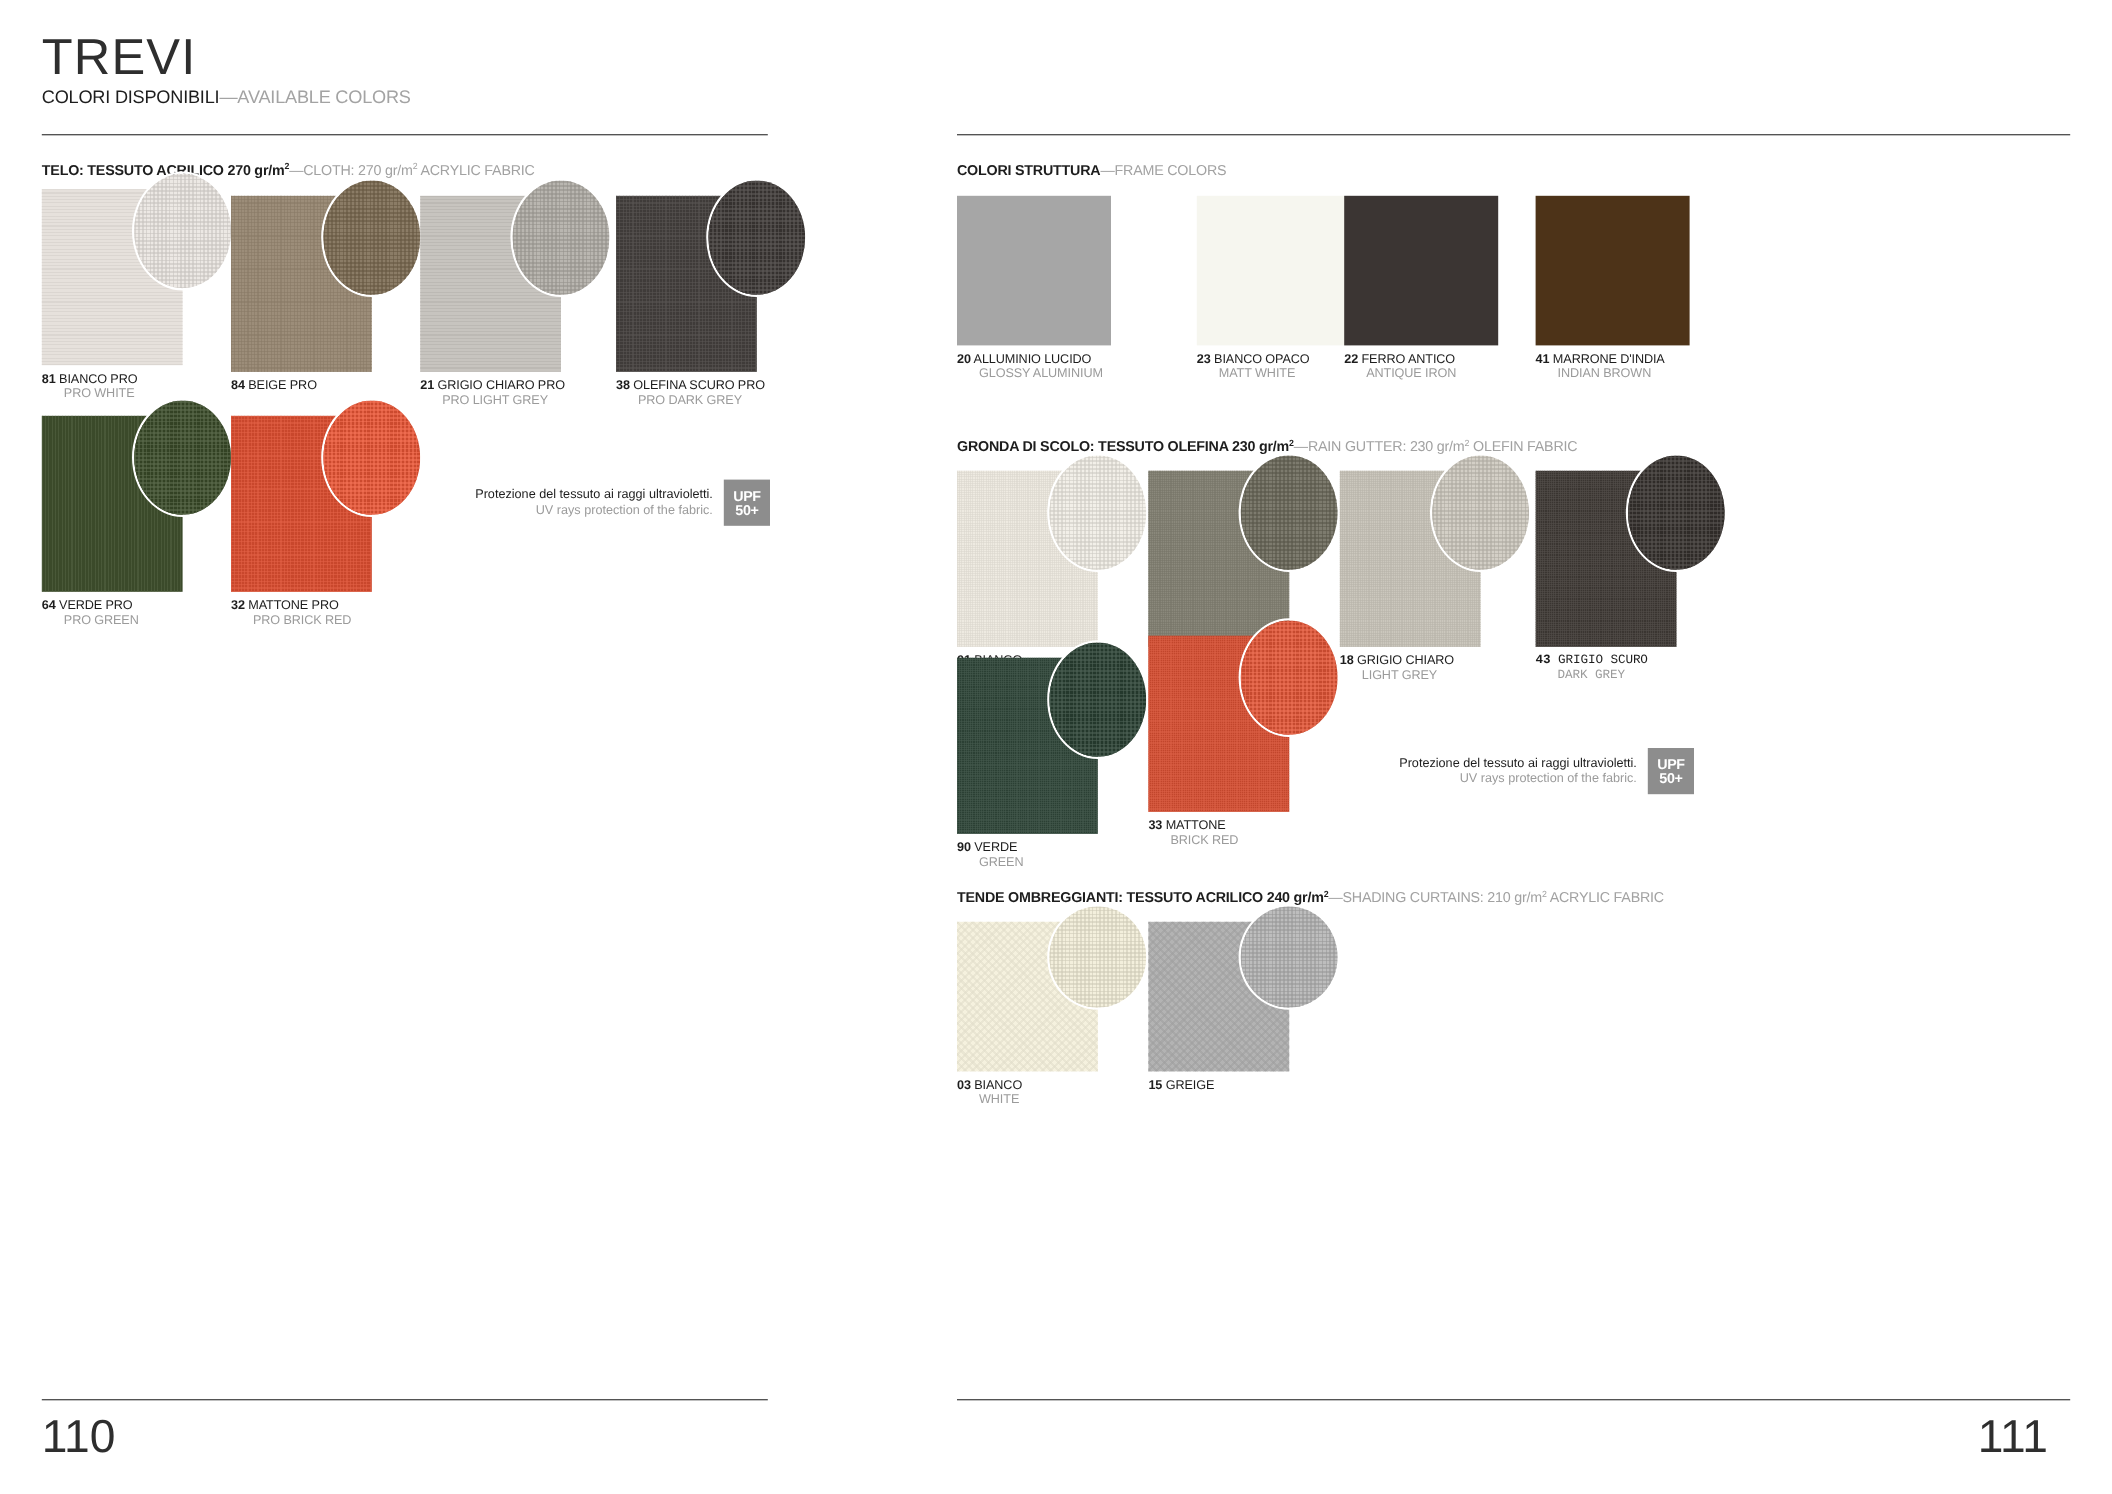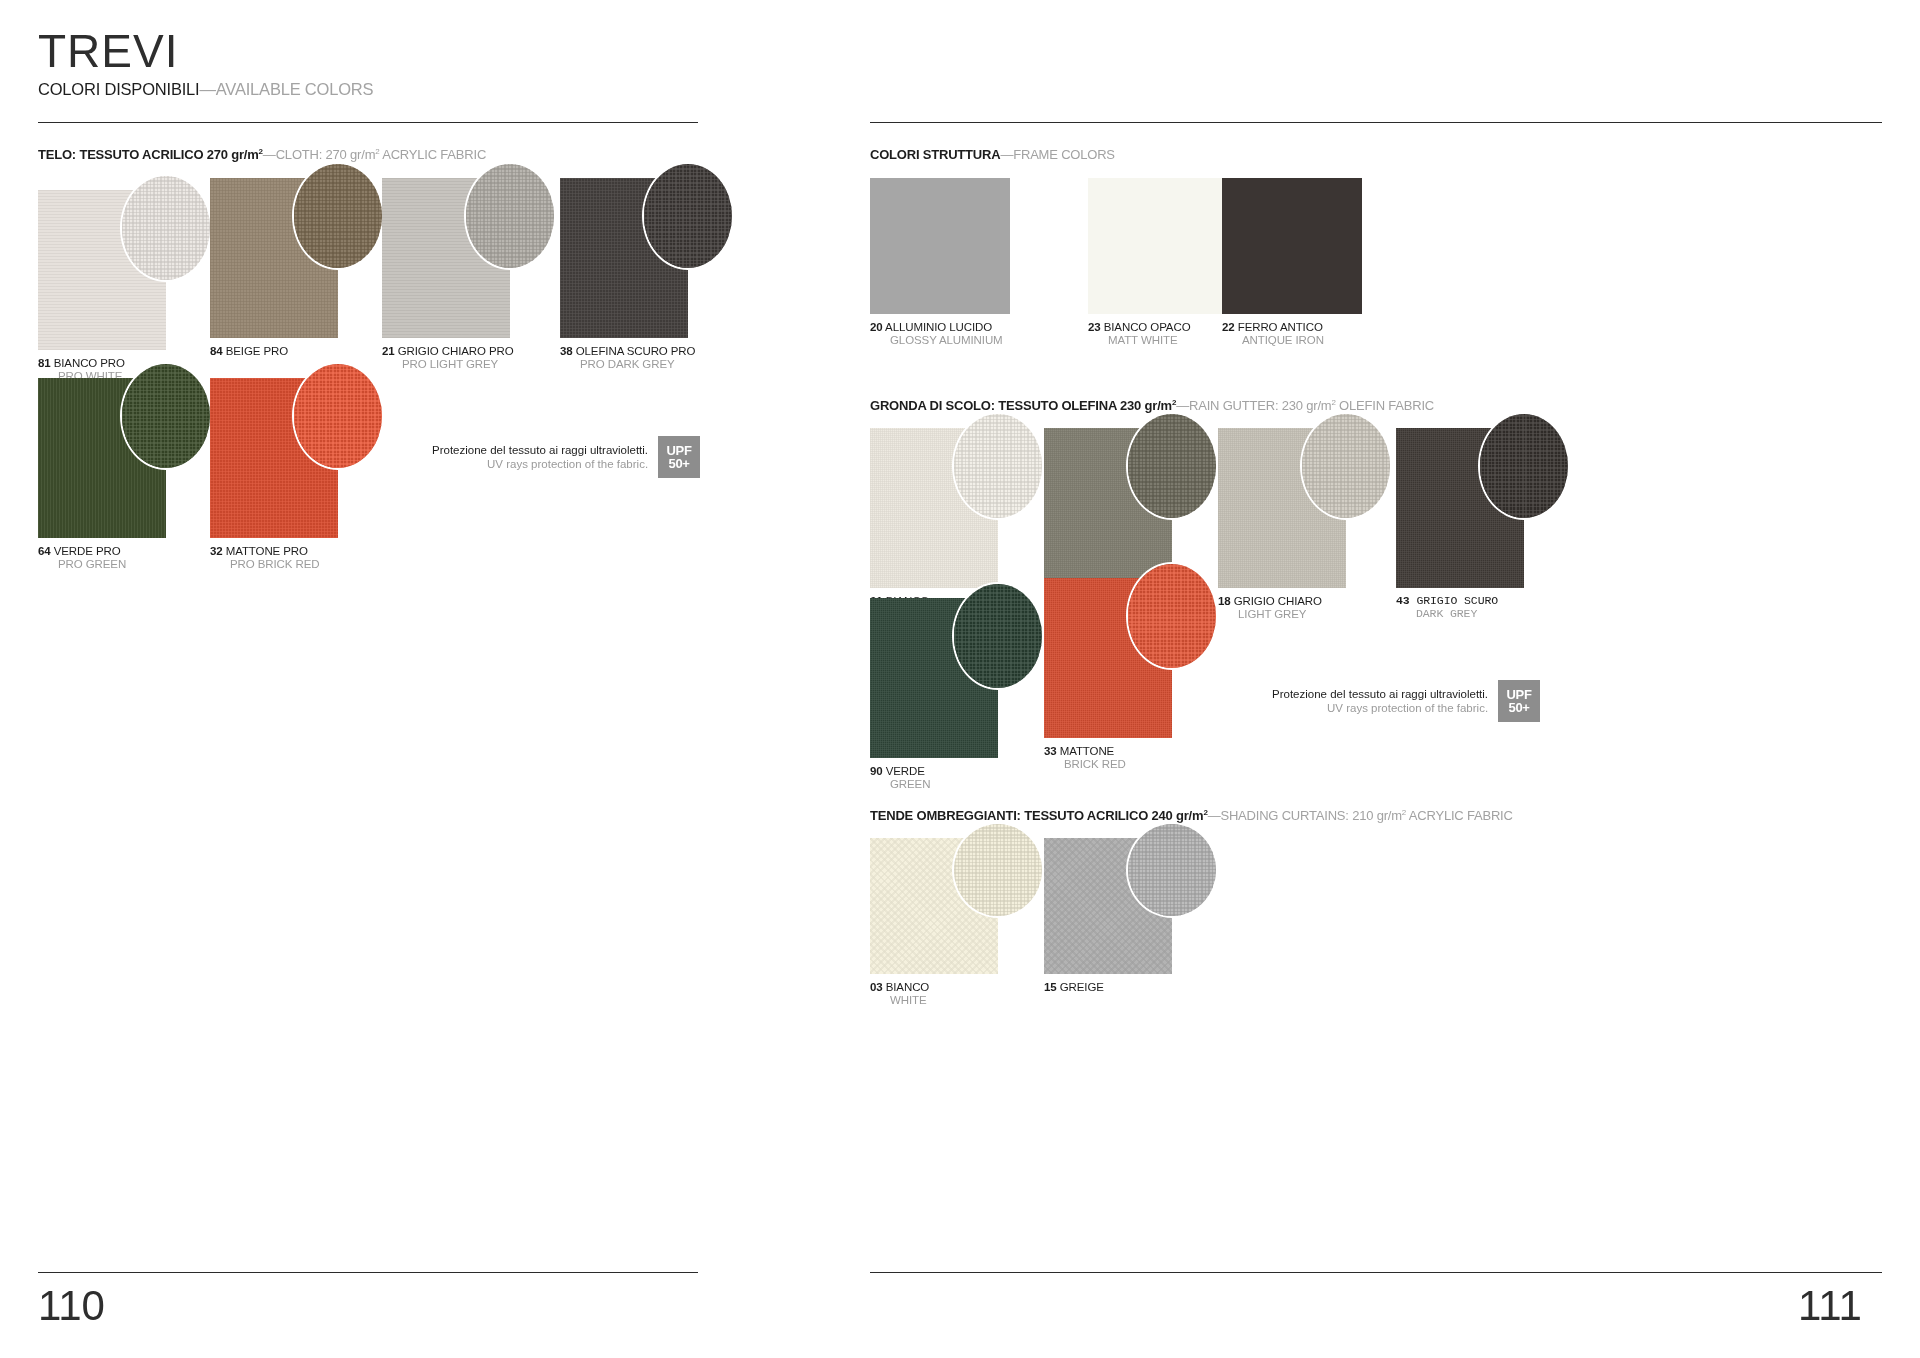--- a/index.html
+++ b/index.html
@@ -76,21 +76,21 @@
   <div class="title">TREVI</div>
   <div class="subtitle">
     <span class="it">COLORI DISPONIBILI</span><span class="en">—</span><span class="en">AVAILABLE COLORS</span>
   </div>
   <div class="rule" style="left:38px; top:122px; width:660px;"></div>
 
   <div class="sect-head" style="left:38px; top:147px;">
     <span class="it">TELO: TESSUTO ACRILICO 270 gr/m</span><sup class="it">2</sup><span class="en">—</span><span class="en">CLOTH: 270 gr/m</span><sup class="en">2</sup><span class="en"> ACRYLIC FABRIC</span>
   </div>
 
-  <div class="swatch-card" style="left:38px; top:190px;">
+  <div class="swatch-card" style="left:38px; top:172px;">
     <div class="swatch">
       <div class="fill" id="f-0-0" style="background: repeating-linear-gradient(0deg, rgba(210, 205, 200, 0.55) 0px, rgba(210, 205, 200, 0.55) 1px, transparent 1px, transparent 3px), rgb(230, 225, 220);"></div>
       <div class="detail">
           <div class="dfill" id="d-0-0" style="background: repeating-linear-gradient(0deg, rgba(198, 194, 190, 0.55) 0px, rgba(198, 194, 190, 0.55) 1.5px, transparent 1.5px, transparent 3.5px), repeating-linear-gradient(90deg, rgba(198, 194, 190, 0.55) 0px, rgba(198, 194, 190, 0.55) 1.5px, transparent 1.5px, transparent 3.5px), rgb(236, 232, 228);"></div>
         </div>
     </div>
     <div class="labels">
       <div class="l1"><b>81</b>
         <span>BIANCO PRO</span></div>
       <div class="l2">PRO WHITE</div>
@@ -210,20 +210,30 @@
     <div class="swatch" style="width:140px;height:136px;">
       <div class="fill" id="f-1-2" style="background: rgb(59, 53, 51);"></div>
     </div>
     <div class="labels">
       <div class="l1"><b>22</b>
         <span>FERRO ANTICO</span></div>
       <div class="l2">ANTIQUE IRON</div>
     </div>
   </div>
 
+  <div class="swatch-card" style="left:1396px; top:178px;">
+    <div class="swatch" style="width:140px;height:136px;">
+      <div class="fill" id="f-1-3" style="background: rgb(77, 51, 24);"></div>
+    </div>
+    <div class="labels">
+      <div class="l1"><b>41</b>
+        <span>MARRONE D'INDIA</span></div>
+      <div class="l2">INDIAN BROWN</div>
+    </div>
+  </div>
 
   <div class="sect-head" style="left:870px; top:398px;">
     <span class="it">GRONDA DI SCOLO: TESSUTO OLEFINA 230 gr/m</span><sup class="it">2</sup><span class="en">—</span><span class="en">RAIN GUTTER: 230 gr/m</span><sup class="en">2</sup><span class="en"> OLEFIN FABRIC</span>
   </div>
 
   <div class="swatch-card" style="left:870px; top:428px;">
     <div class="swatch">
       <div class="fill" id="f-2-0" style="background: repeating-linear-gradient(0deg, rgba(218, 214, 205, 0.55) 0px, rgba(218, 214, 205, 0.55) 1px, transparent 1px, transparent 2px), repeating-linear-gradient(90deg, rgba(218, 214, 205, 0.55) 0px, rgba(218, 214, 205, 0.55) 1px, transparent 1px, transparent 2px), rgb(238, 234, 225);"></div>
       <div class="detail">
           <div class="dfill" id="d-2-0" style="background: repeating-linear-gradient(0deg, rgba(204, 201, 194, 0.55) 0px, rgba(204, 201, 194, 0.55) 1.5px, transparent 1.5px, transparent 3.5px), repeating-linear-gradient(90deg, rgba(204, 201, 194, 0.55) 0px, rgba(204, 201, 194, 0.55) 1.5px, transparent 1.5px, transparent 3.5px), rgb(242, 239, 232);"></div>

